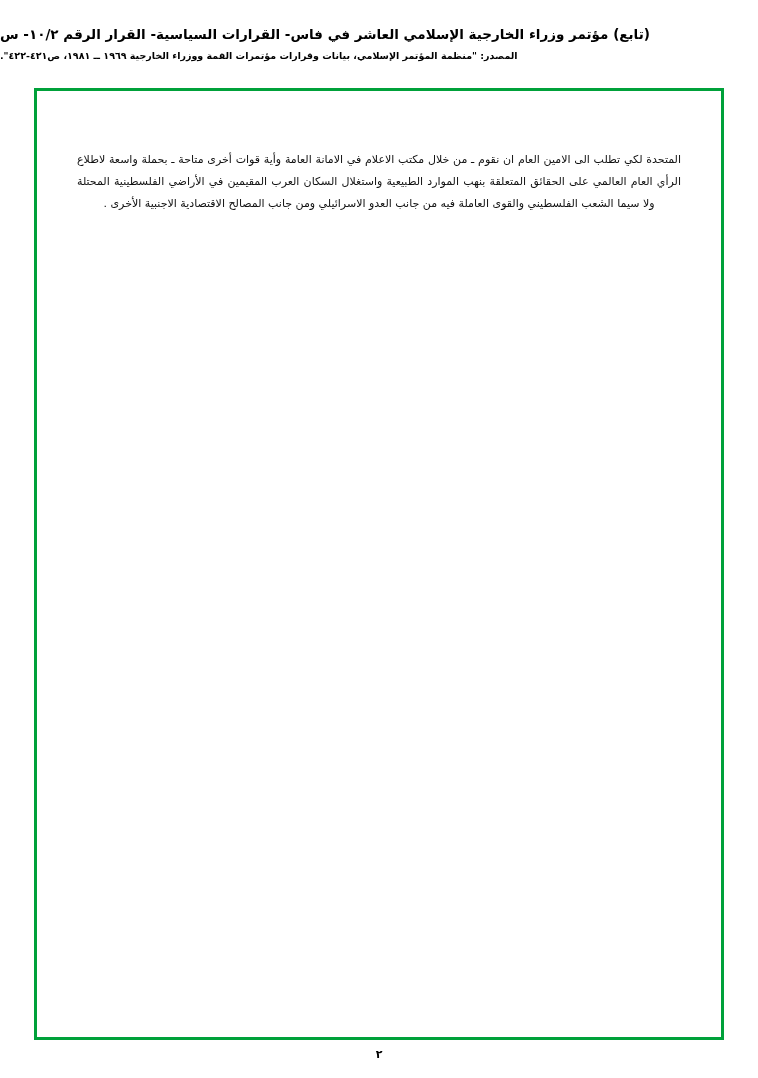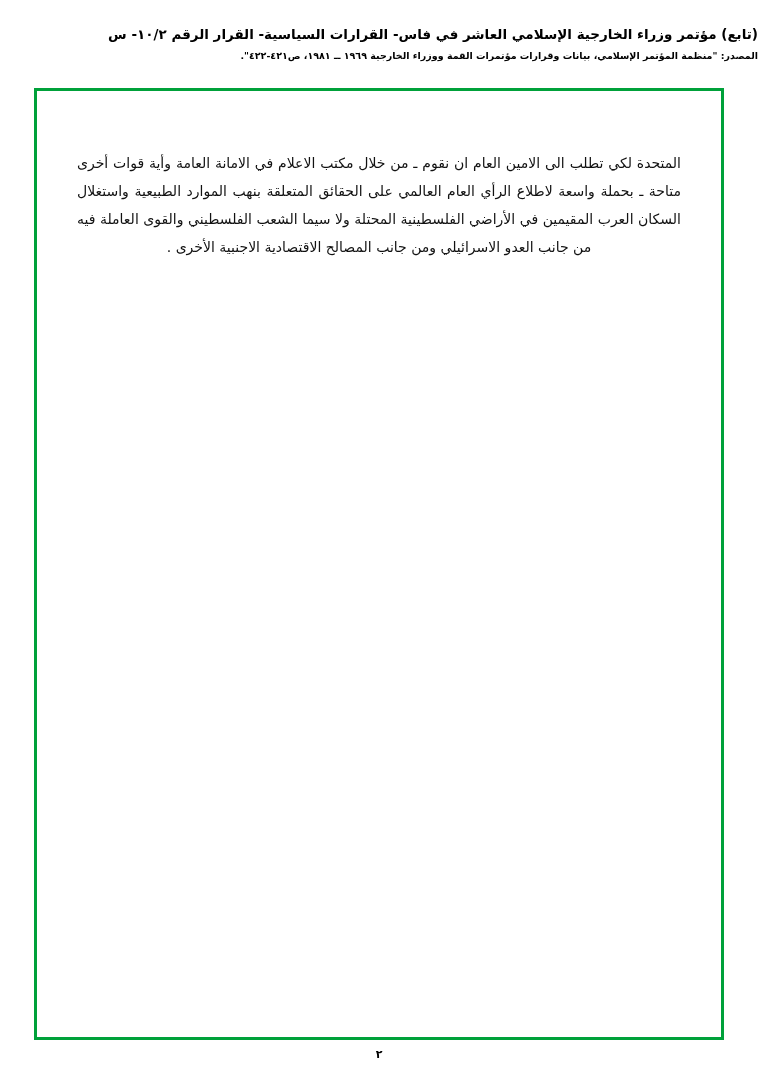--- a/index.html
+++ b/index.html
@@ -16,22 +16,21 @@
     overflow: hidden;
   }
   .page {
     position: relative;
     width: 758px;
     height: 1078px;
     box-sizing: border-box;
   }
   .header {
     padding-top: 24px;
-    text-align: right;
-    padding-left: 40px;
+    text-align: left;
   }
   .header-title {
     font-size: 13.5px;
     font-weight: bold;
     letter-spacing: 0px;
     line-height: 1.5;
     direction: rtl;
     color: #000;
   }
   .header-source {
@@ -52,21 +51,21 @@
     background: #fff;
   }
   .body-text {
     position: absolute;
     top: 58px;
     right: 40px;
     left: 40px;
     direction: rtl;
     text-align: justify;
     text-align-last: center;
-    font-size: 14px;
+    font-size: 11px;
     line-height: 2.0;
     color: #111;
     font-family: "DejaVu Sans", "Liberation Sans", sans-serif;
   }
   .page-number {
     position: absolute;
     top: 1048px;
     left: 0;
     width: 758px;
     text-align: center;

